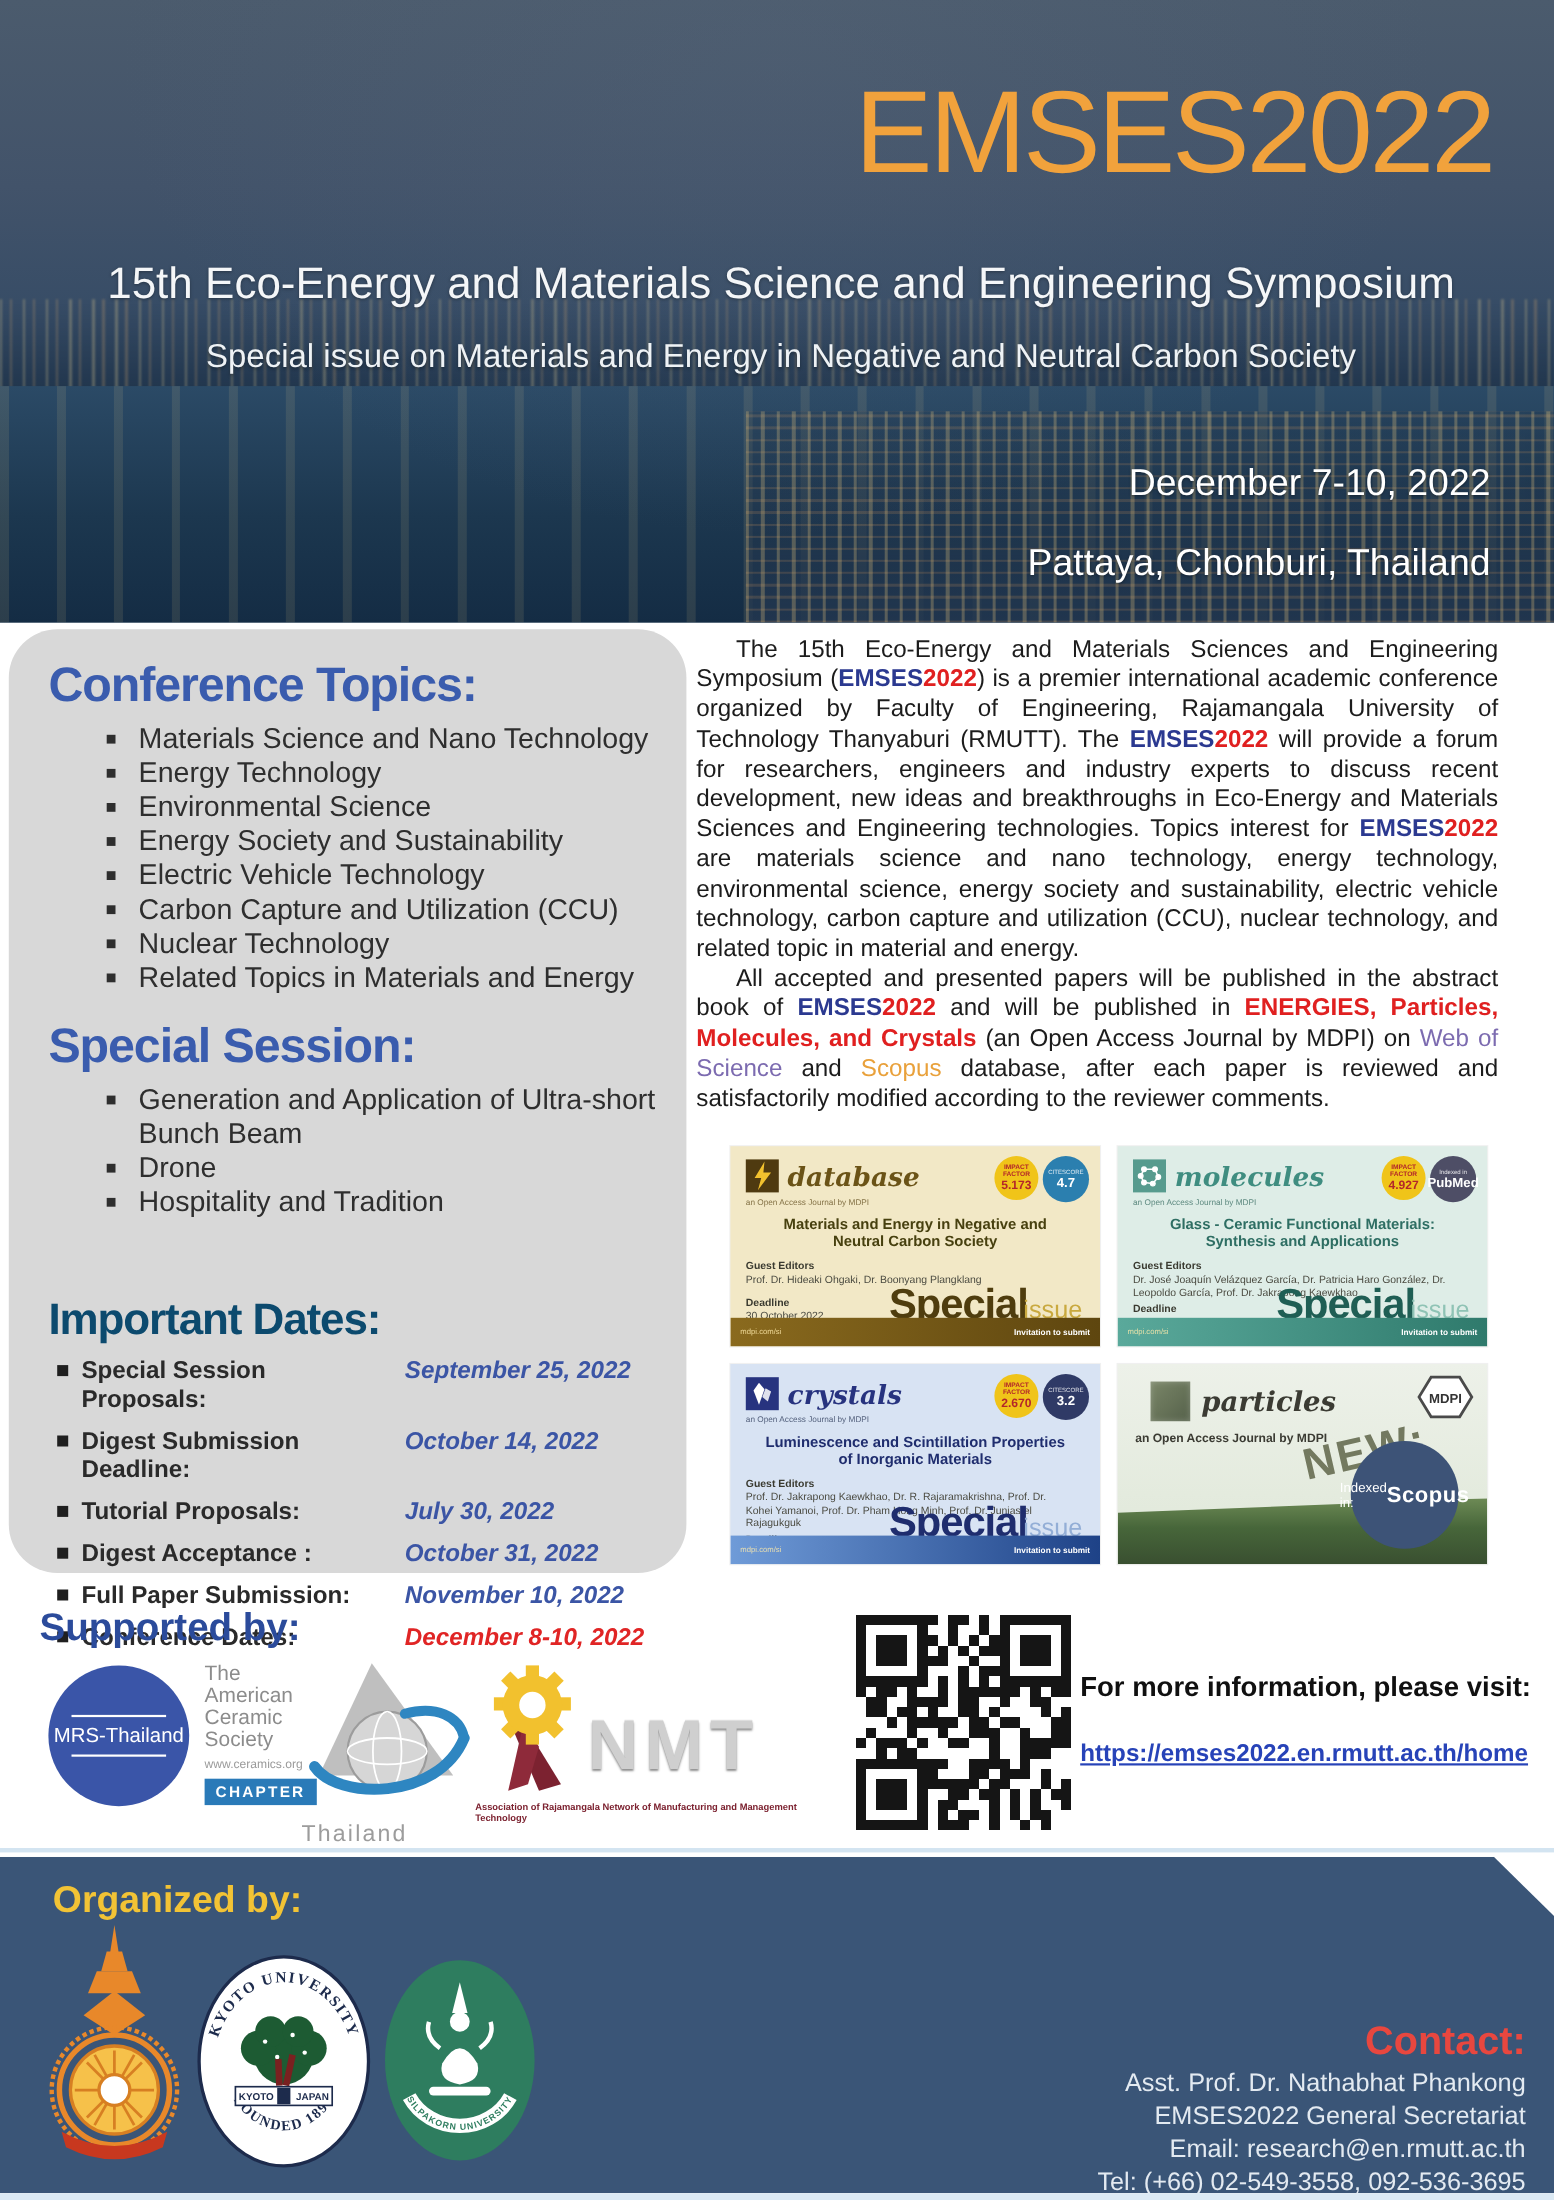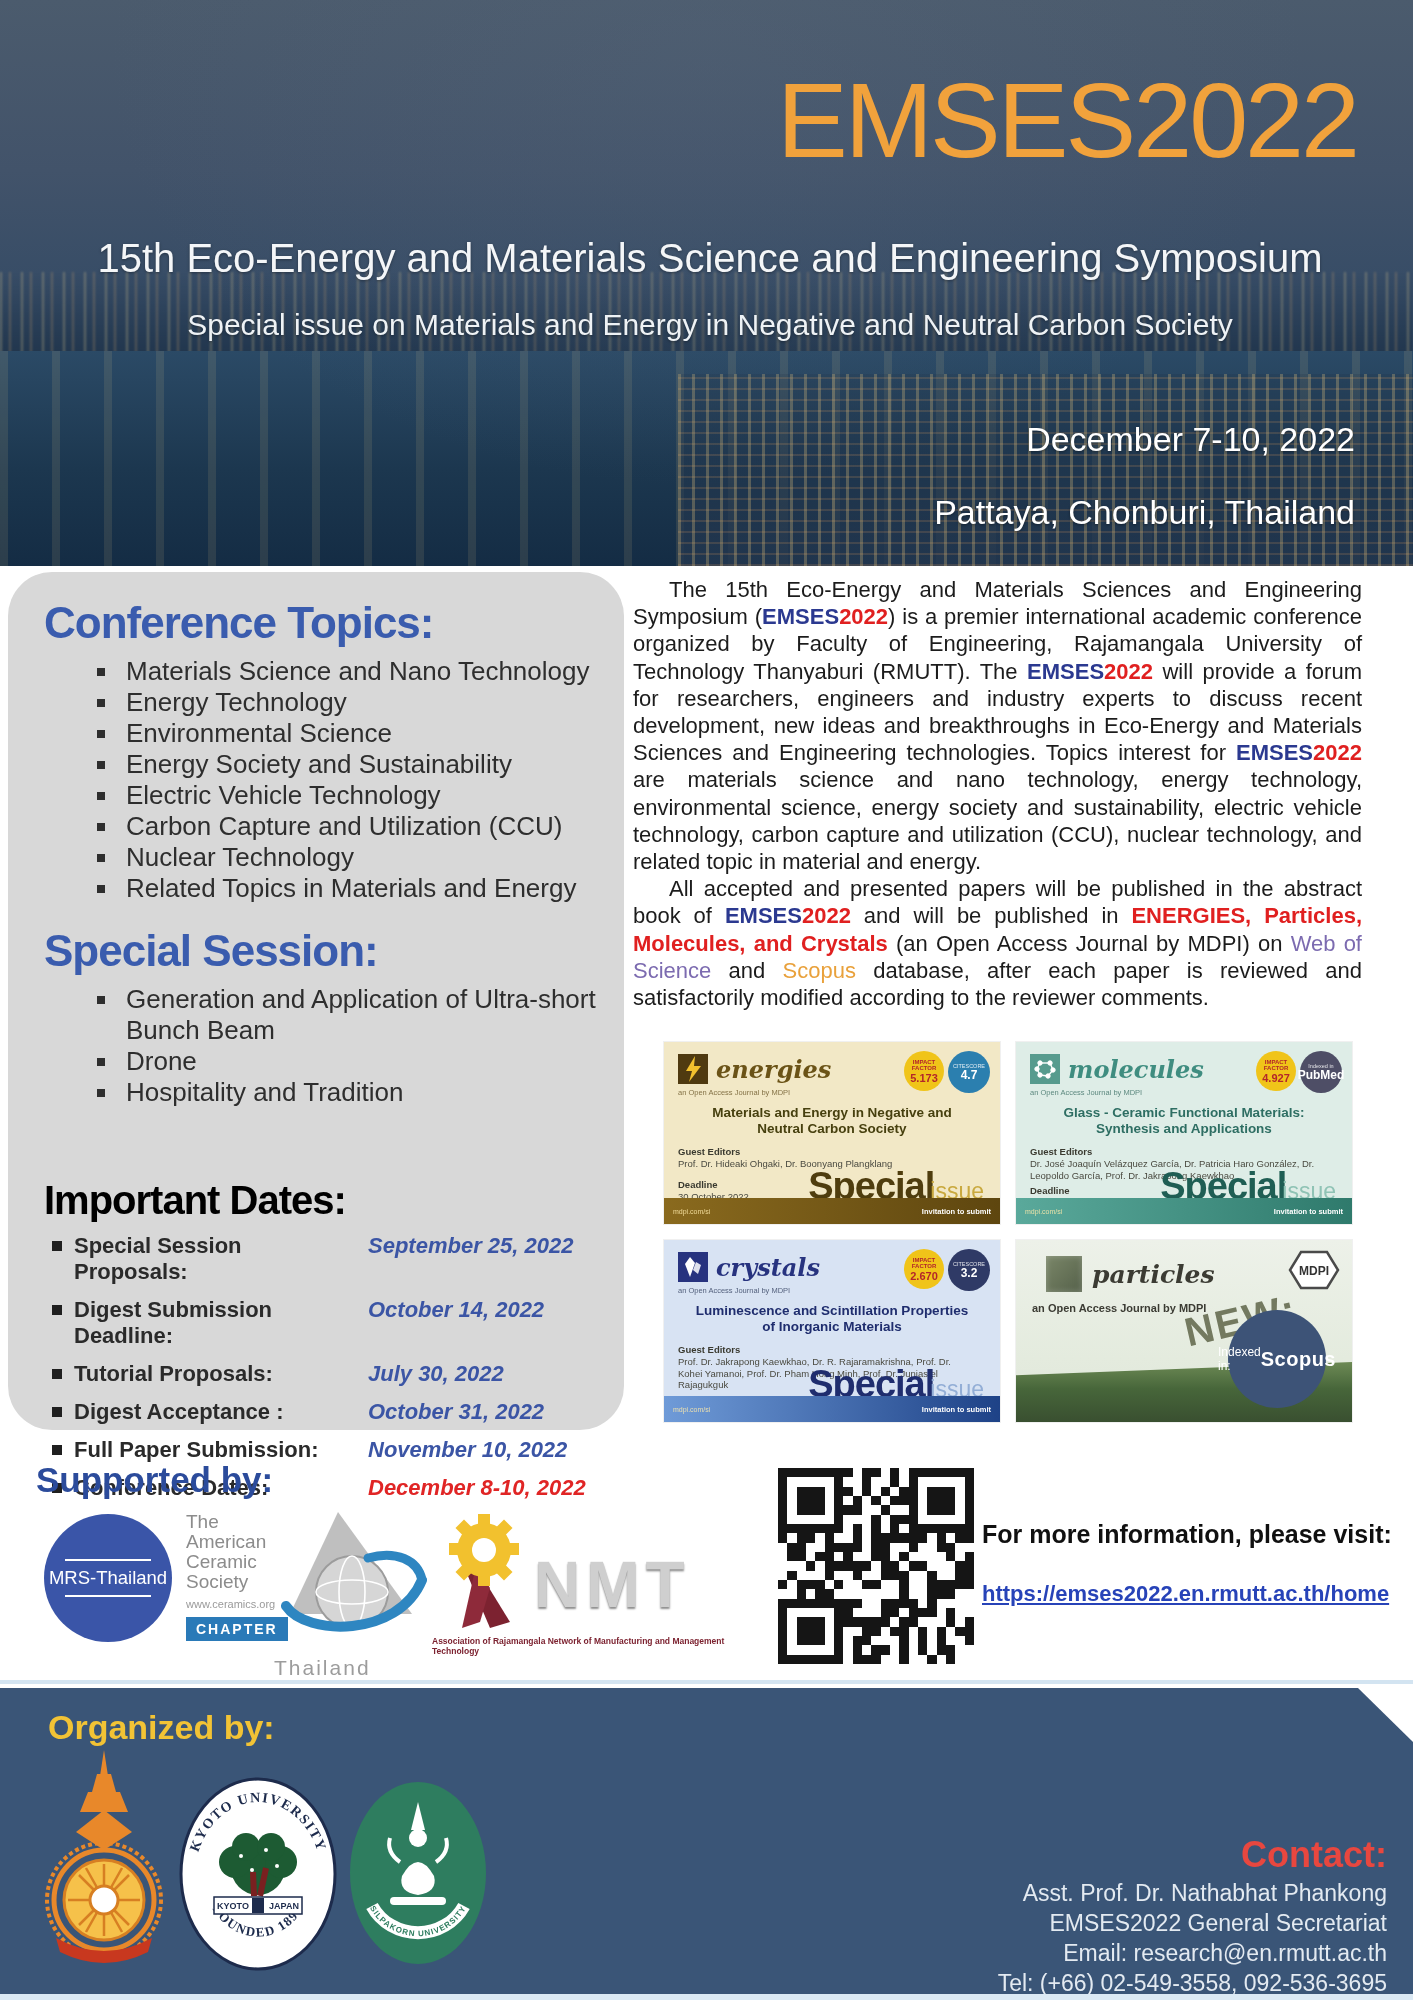--- a/index.html
+++ b/index.html
@@ -24,21 +24,21 @@
   .hero-vignette { position:absolute; inset:0; background:radial-gradient(ellipse at 50% 10%, rgba(90,105,125,.25), transparent 60%); }
   .hero-title { position:absolute; top:60px; right:56px; font-size:106px; font-weight:500; letter-spacing:-3px; color:#F1A23C; }
   .hero-sub1 { position:absolute; top:236px; left:30px; width:1360px; text-align:center; font-size:40px; color:#f4f6f8; text-shadow:0 1px 3px rgba(0,0,0,.35); }
   .hero-sub2 { position:absolute; top:308px; left:30px; width:1360px; text-align:center; font-size:30px; color:#eef2f5; text-shadow:0 1px 3px rgba(0,0,0,.35); }
   .hero-when { position:absolute; top:420px; right:58px; text-align:right; color:#ffffff; font-size:34px; text-shadow:0 1px 3px rgba(0,0,0,.4); }
   .hero-when .line2 { margin-top:34px; }
 
   
   .left-panel { position:absolute; left:8px; top:572px; width:616px; height:858px; background:#D8D8D8; border-radius:44px; padding:16px 24px 0 30px; }
   .h-blue { color:#3A5CAE; font-size:44px; font-weight:bold; margin:10px 0 8px 6px; letter-spacing:-1px; }
-  .h-red  { color:#000000; font-size:40px; font-weight:bold; margin:70px 0 10px 6px; letter-spacing:-1px; }
+  .h-red  { color:#0c4a6e; font-size:40px; font-weight:bold; margin:70px 0 10px 6px; letter-spacing:-1px; }
   ul.bullets { list-style:square; padding-left:82px; color:#2e2e2e; font-size:26px; line-height:31px; }
   ul.bullets li { padding-left:6px; }
   .drow { display:flex; align-items:flex-start; padding-left:14px; margin-bottom:12px; }
   .dsq { flex:0 0 10px; width:10px; height:10px; background:#1f1f1f; margin-top:8px; }
   .dlab { flex:0 0 282px; margin-left:12px; font-size:22px; font-weight:bold; color:#2a2a2a; }
   .dval { margin-left:12px; font-size:22px; font-weight:bold;font-style:italic; }
   .v-blue { color:#3B55A5; }
   .v-red  { color:#E02525; }
 
   
@@ -219,21 +219,21 @@
 
   <section class="cards">
 
     <div class="jcard c-energies">
       <div class="j-head">
         <span class="j-logo" style="background:#4f3a10;">
           <svg width="24" height="30" viewBox="0 0 24 30">
               <polygon points="14,2 5,17 11,17 8,28 20,12 13,12" fill="#F2C12E"></polygon>
             </svg>
         </span>
-        <span class="j-name">energies</span>
+        <span class="j-name">database</span>
       </div>
       <div class="j-oa">an Open Access Journal by MDPI</div>
       <div class="j-badges">
         <span class="badge b-yellow">
             <i>IMPACT
 FACTOR</i>
             <b>5.173</b>
           </span>
         <span class="badge b-round2 b-blue">
             <i>CITESCORE</i>

